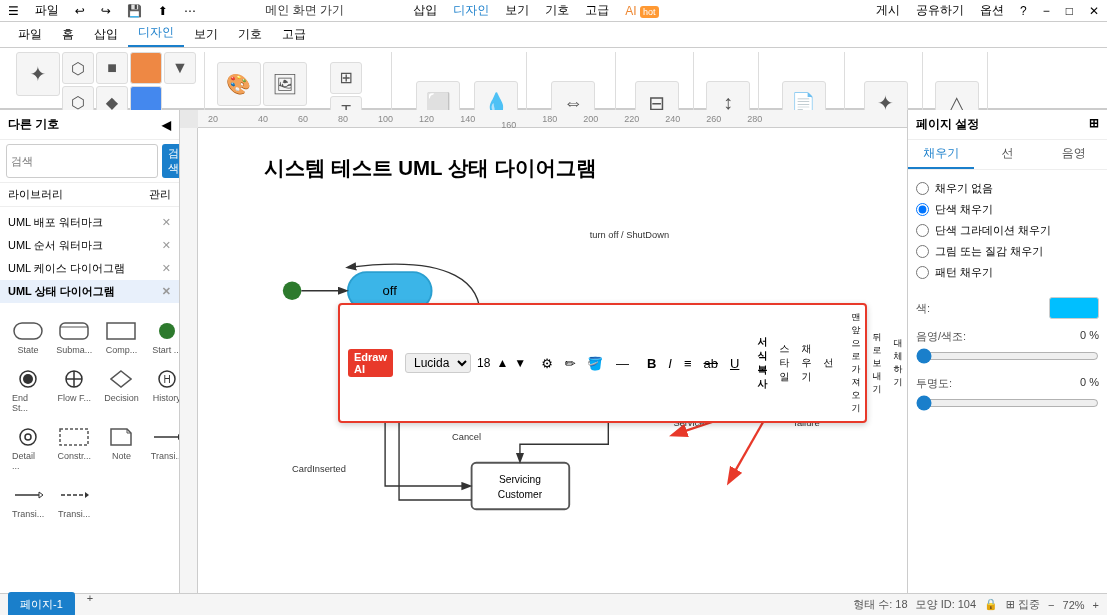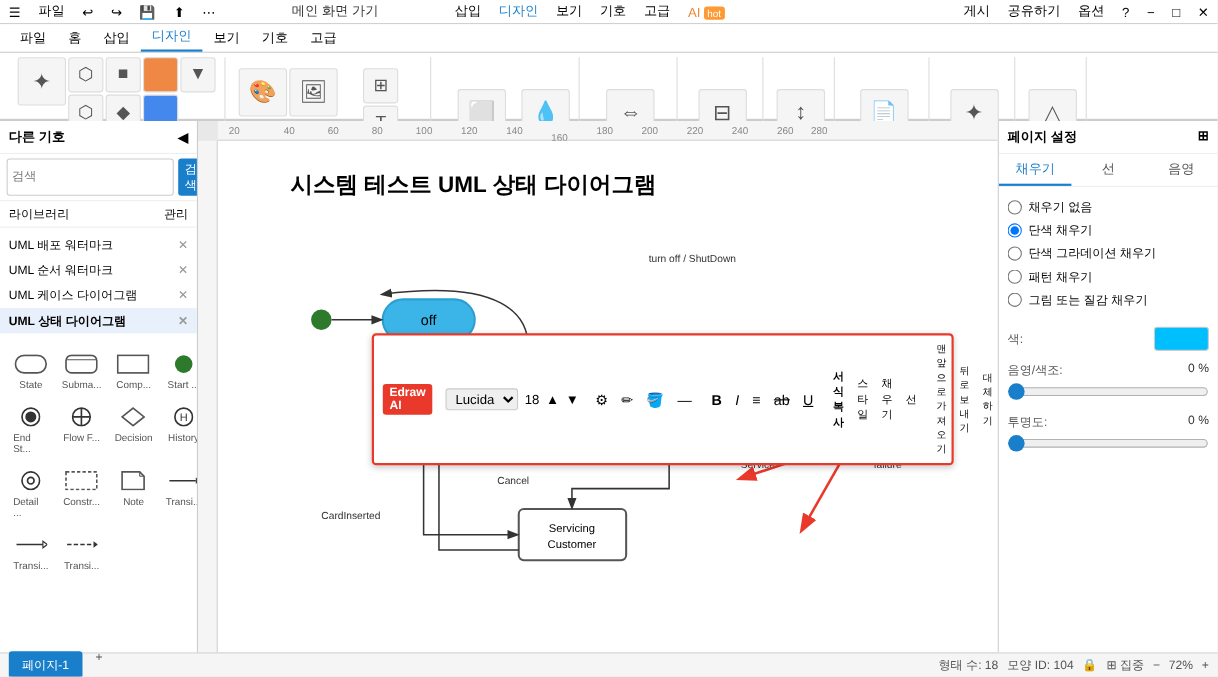--- a/index.html
+++ b/index.html
@@ -387,21 +387,21 @@
       <span style="margin-left:30px;">80</span>
       <span style="margin-left:30px;">100</span>
       <span style="margin-left:26px;">120</span>
       <span style="margin-left:26px;">140</span>
       <span style="margin-left:26px;margin-top:13px;">160</span>
       <span style="margin-left:26px;">180</span>
       <span style="margin-left:26px;">200</span>
       <span style="margin-left:26px;">220</span>
       <span style="margin-left:26px;">240</span>
       <span style="margin-left:26px;">260</span>
-      <span style="margin-left:16px;">280</span>
+      <span style="margin-left:26px;">280</span>
     </div>
     <div id="ruler-left"></div>
 
     <div id="canvas">
       <svg id="diagram-svg" xmlns="http://www.w3.org/2000/svg" viewBox="0 0 680 500">
 
         <text x="30" y="50" font-size="22" font-weight="bold" fill="#000" font-family="'Malgun Gothic', sans-serif">시스템 테스트 UML 상태 다이어그램</text>
 
         <circle cx="60" cy="175" r="10" fill="#2d7a2d"></circle>
 
@@ -529,25 +529,25 @@
       <div class="fill-option">
         <input type="radio" name="fill" checked="" style="">
         <span>단색 채우기</span>
       </div>
       <div class="fill-option">
         <input type="radio" name="fill" style="">
         <span>단색 그라데이션 채우기</span>
       </div>
       <div class="fill-option">
         <input type="radio" name="fill" style="">
-        <span>패턴 채우기</span>
+        <span>그림 또는 질감 채우기</span>
       </div>
       <div class="fill-option">
         <input type="radio" name="fill" style="">
-        <span>그림 또는 질감 채우기</span>
+        <span>패턴 채우기</span>
       </div>
     </div>
 
     <div class="color-row">
       <label>색:</label>
       <div class="color-swatch"></div>
     </div>
 
     <div class="slider-row">
       <label>

